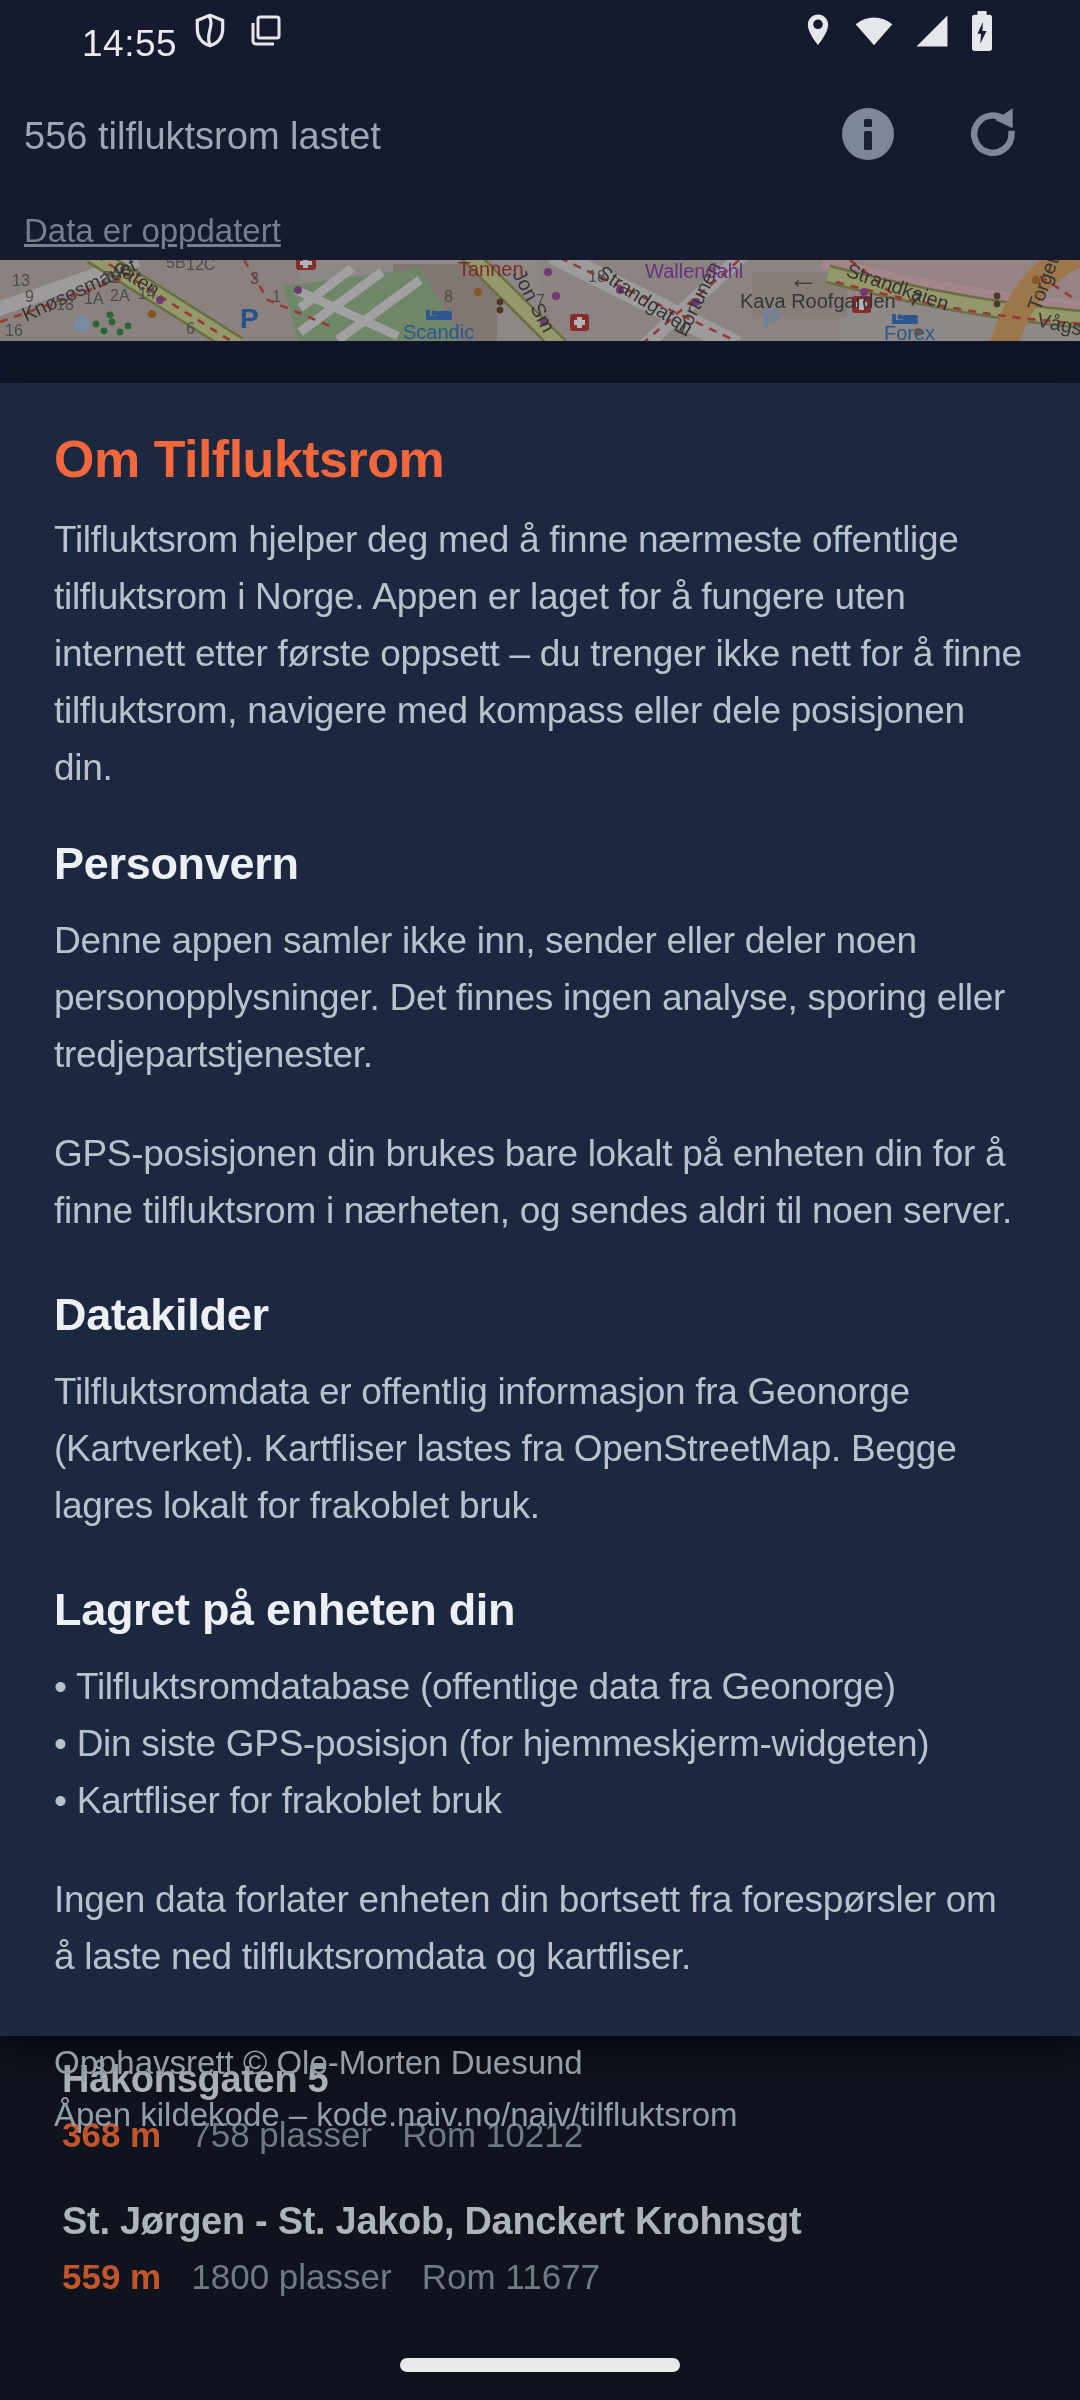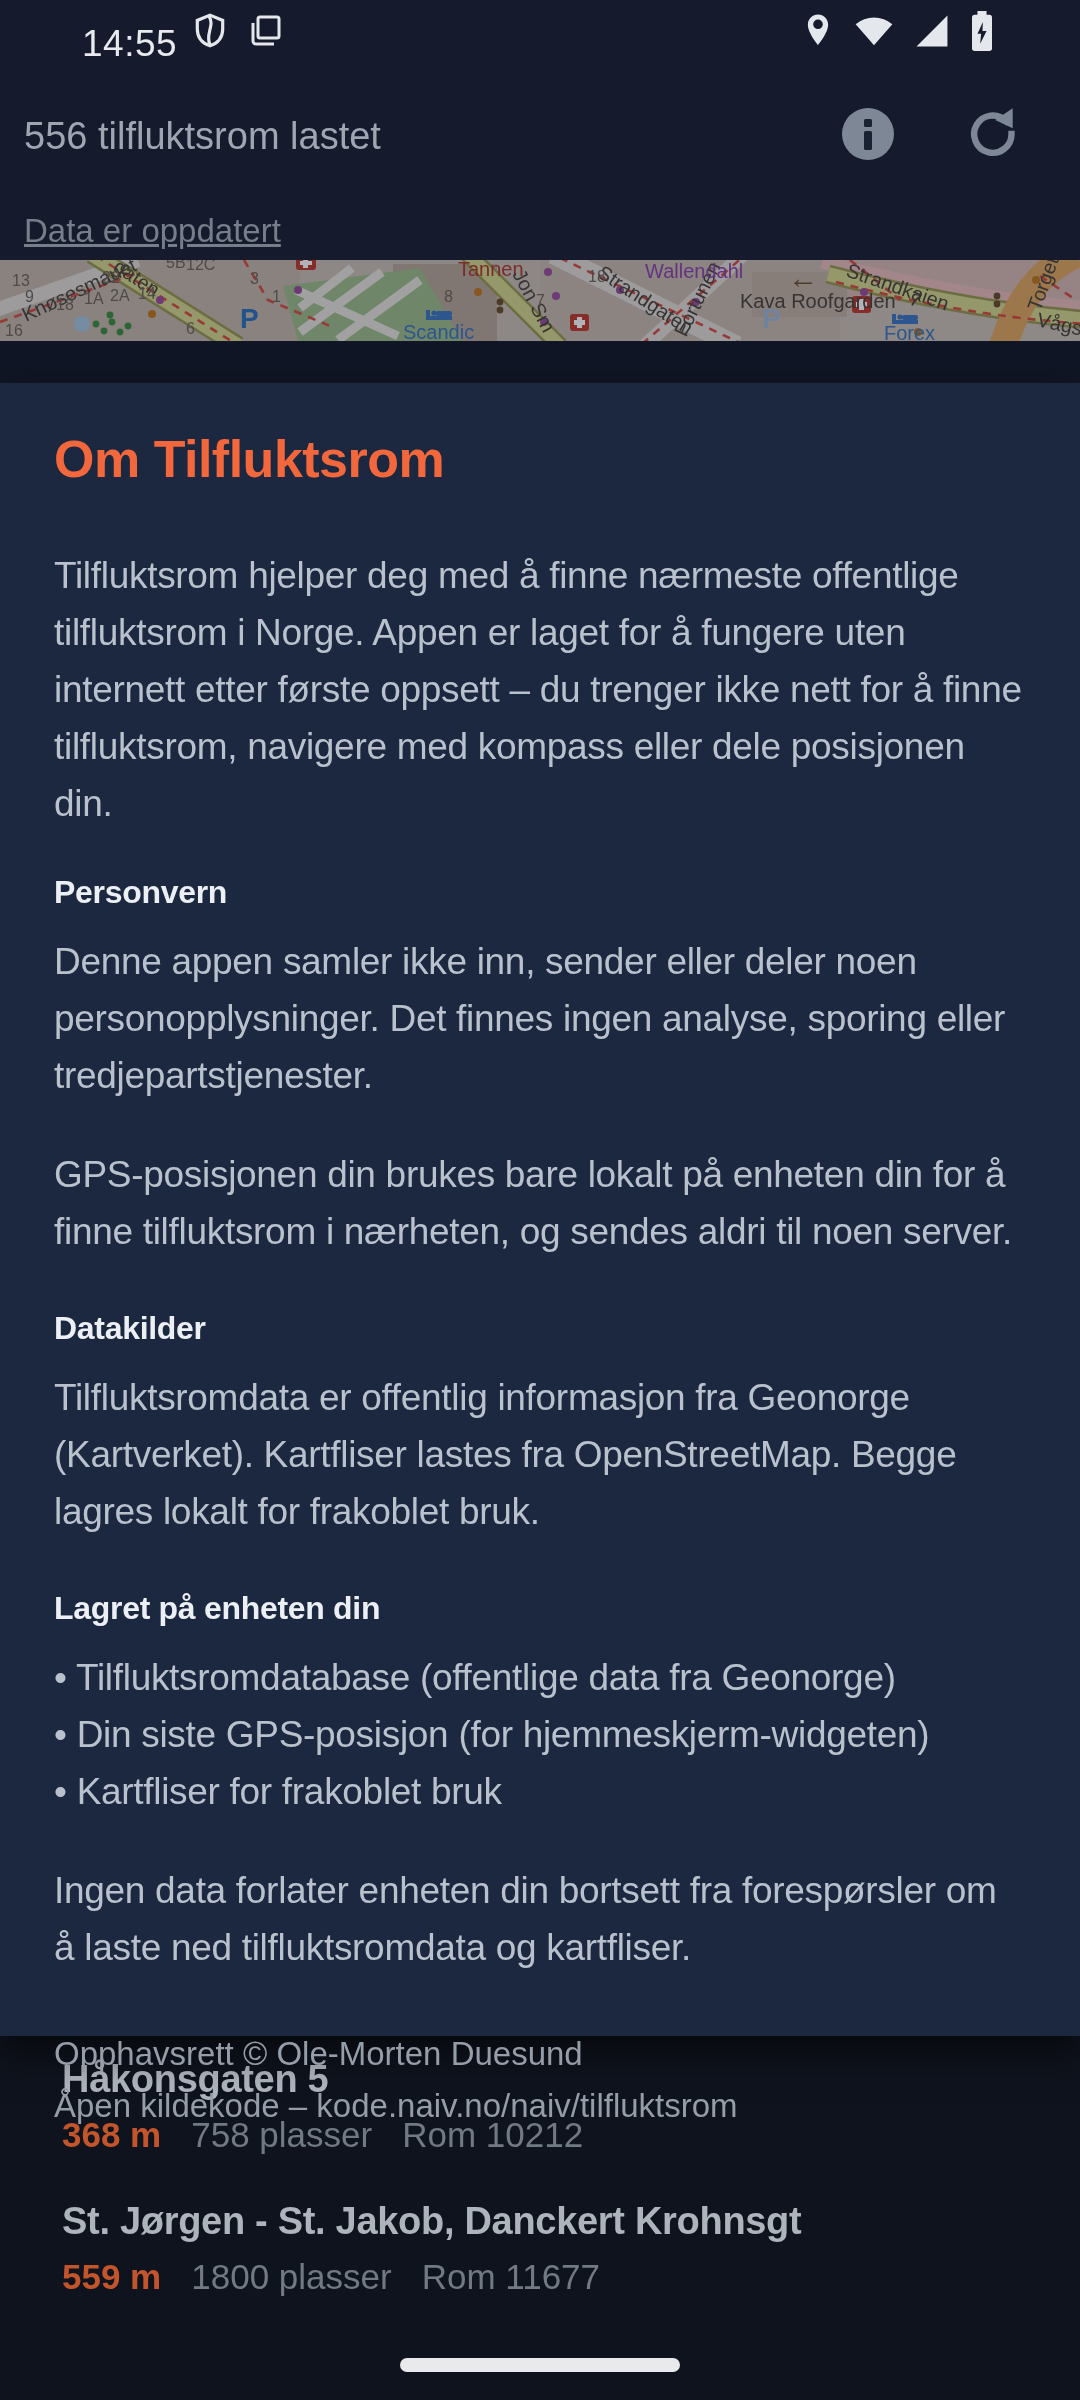--- a/index.html
+++ b/index.html
@@ -22,23 +22,23 @@
   .hdr-info{left:836px;}
   .hdr-refresh{left:962px;}
   .app-header-sub{position:absolute;left:24px;top:212px;color:#767E8A;font-size:33px;text-decoration:underline;}
   
   .map-strip{position:absolute;left:0;top:260px;width:1080px;height:81px;overflow:hidden;}
   .map-strip svg{display:block;}
   .gap-strip{position:absolute;left:0;top:341px;width:1080px;height:42px;background:#111626;}
   
   .about-panel{position:absolute;left:0;top:383px;width:1080px;height:1653px;background:#1C2740;
     box-sizing:border-box;padding:46px 54px 0 54px;box-shadow:0 14px 36px rgba(0,0,0,.6);}
-  .about-title{color:#F2683C;font-size:52px;font-weight:bold;margin:0 0 58px 0;letter-spacing:-0.5px;}
+  .about-title{color:#F2683C;font-size:52px;font-weight:bold;margin:0 0 22px 0;letter-spacing:-0.5px;}
   .about-panel p{color:#B9C2CC;font-size:37px;line-height:57px;letter-spacing:-0.3px;margin:0 0 42px 0;}
-  .about-panel h2{color:#ECEFF3;font-size:32px;font-weight:bold;margin:50px 0 22px 0;letter-spacing:-0.3px;}
+  .about-panel h2{color:#ECEFF3;font-size:45px;font-weight:bold;margin:50px 0 22px 0;letter-spacing:-0.3px;}
   .about-panel h2:first-of-type{margin-top:8px;}
   .bullets{margin:0 0 42px 0;}
   .bullets div{color:#B9C2CC;font-size:37px;line-height:57px;letter-spacing:-0.3px;}
   .credits{margin-top:52px;}
   .credits div{color:#959DA8;font-size:33px;line-height:52px;}
   
   .shelter-list{position:absolute;left:0;top:2036px;width:1080px;height:364px;background:#0F131D;}
   .shelter-item{position:absolute;left:62px;right:40px;}
   .shelter-item.first{top:22px;}
   .shelter-item.second{top:164px;}

